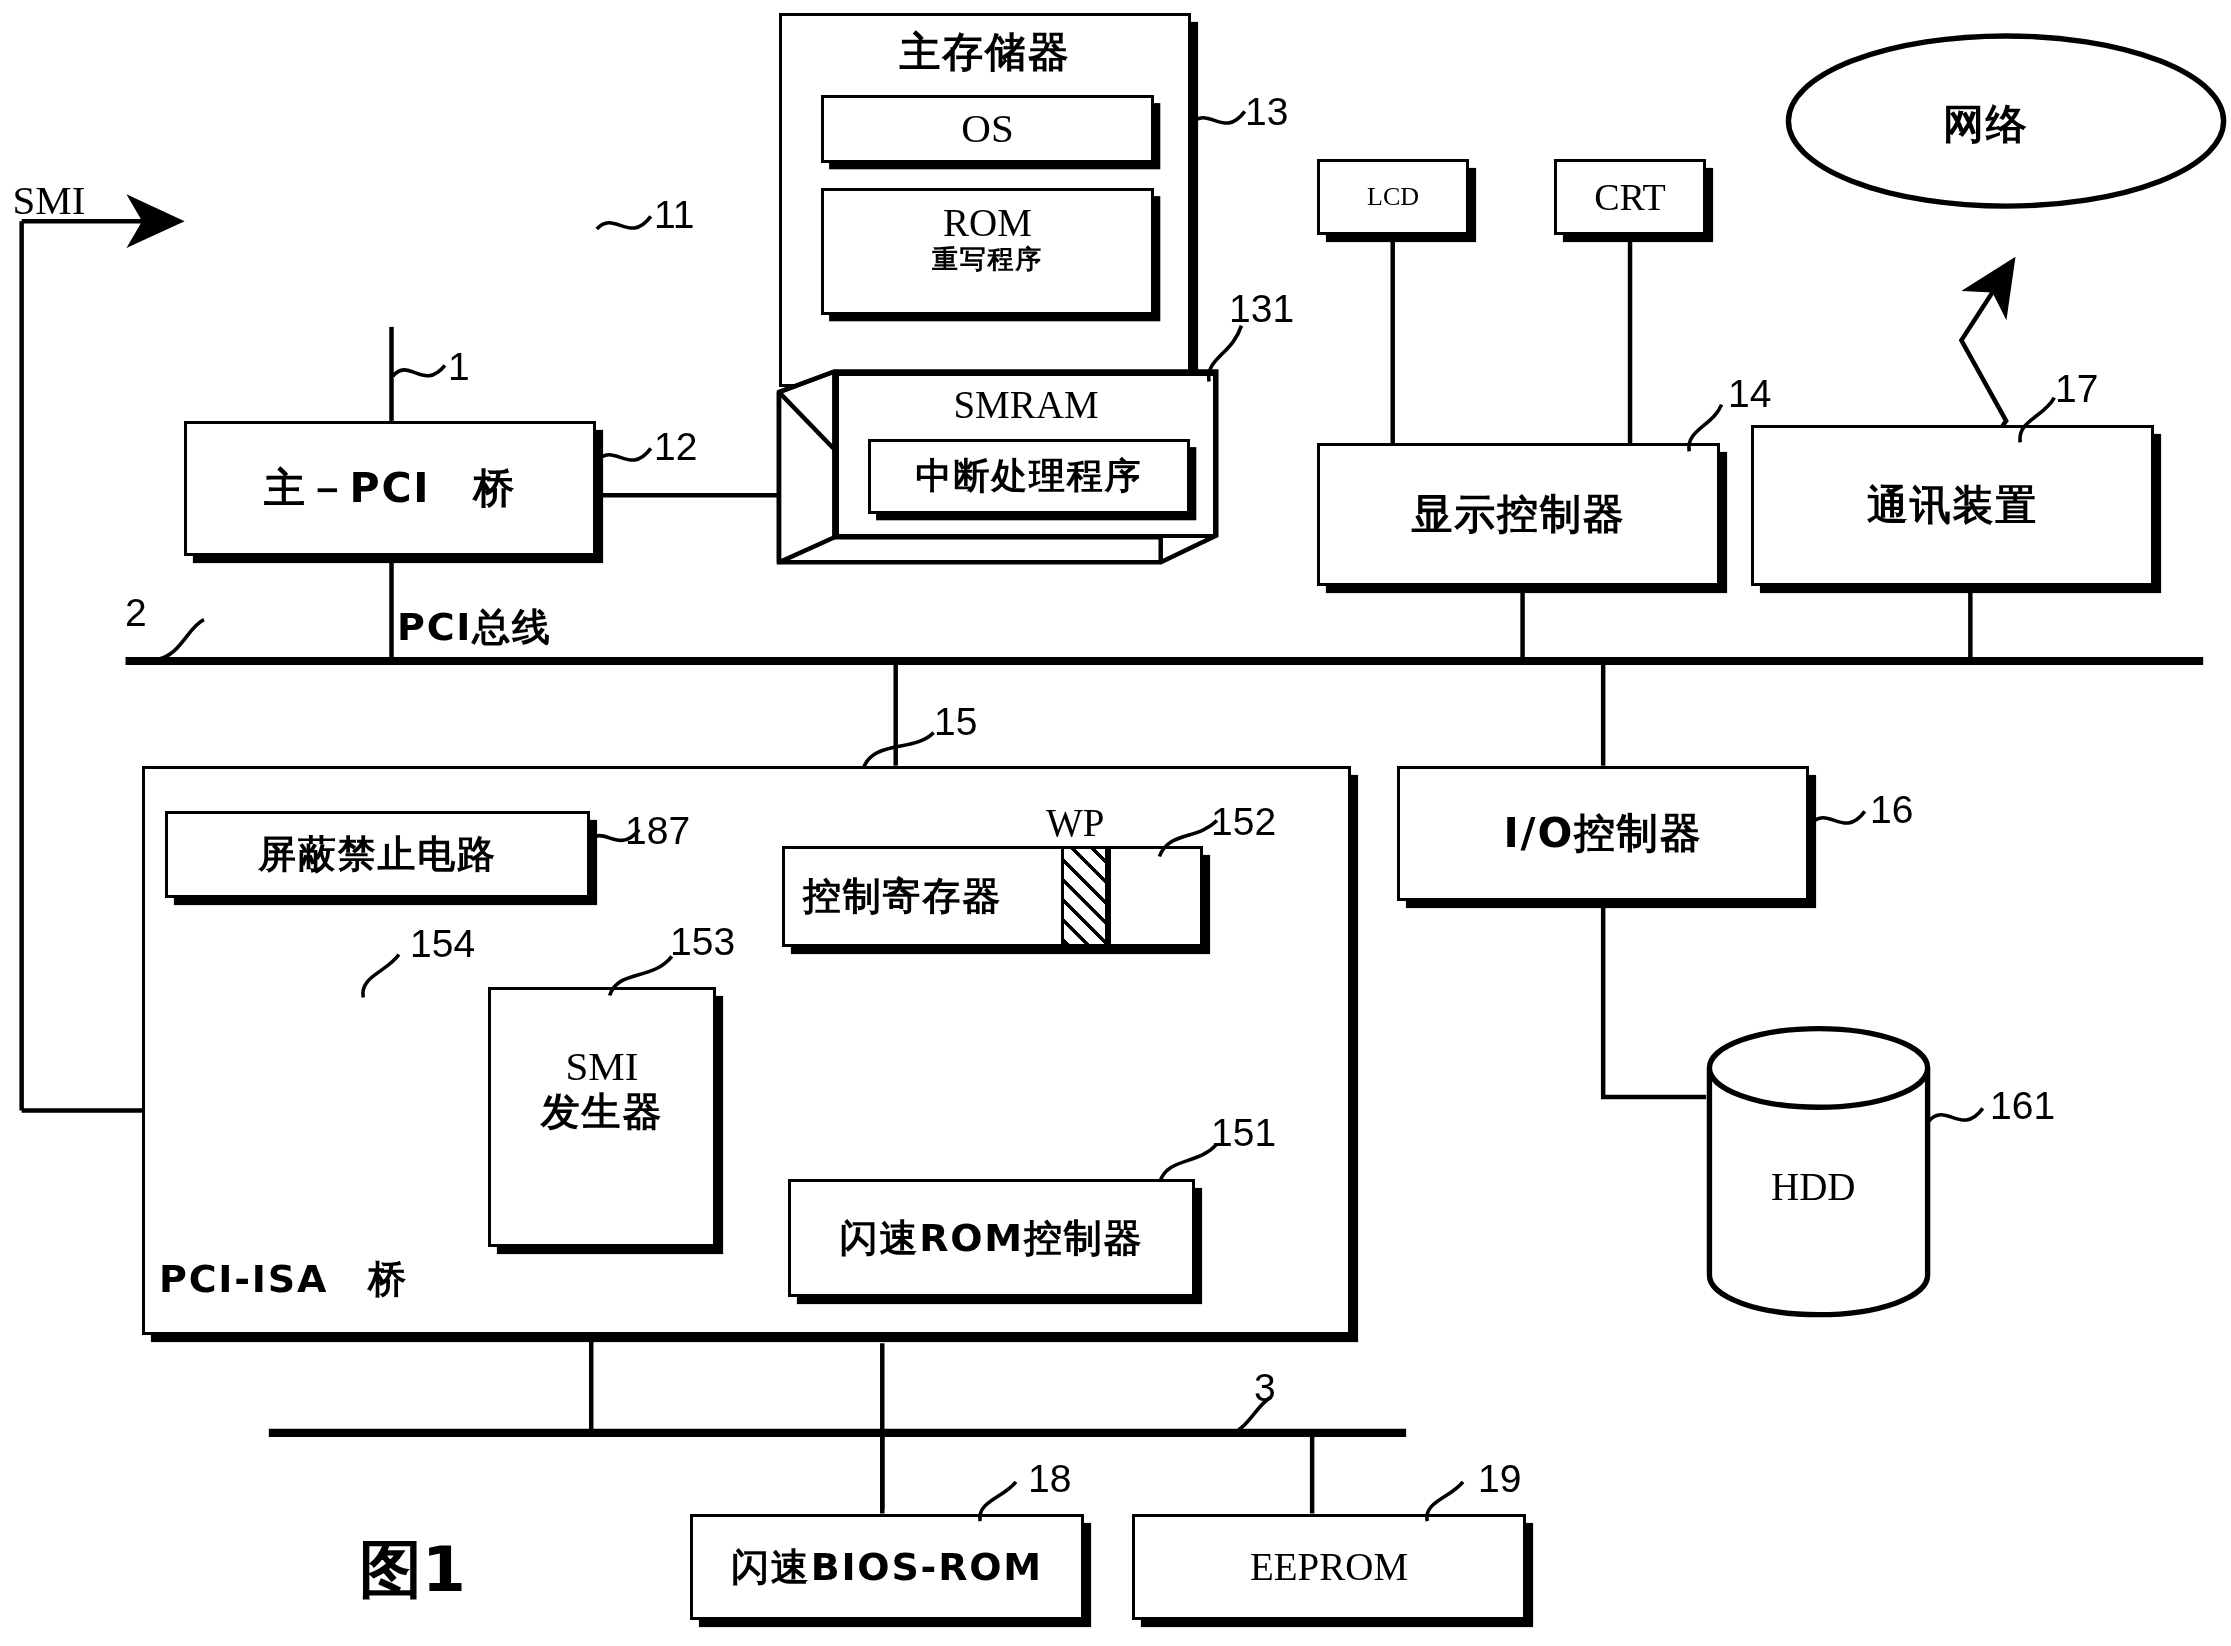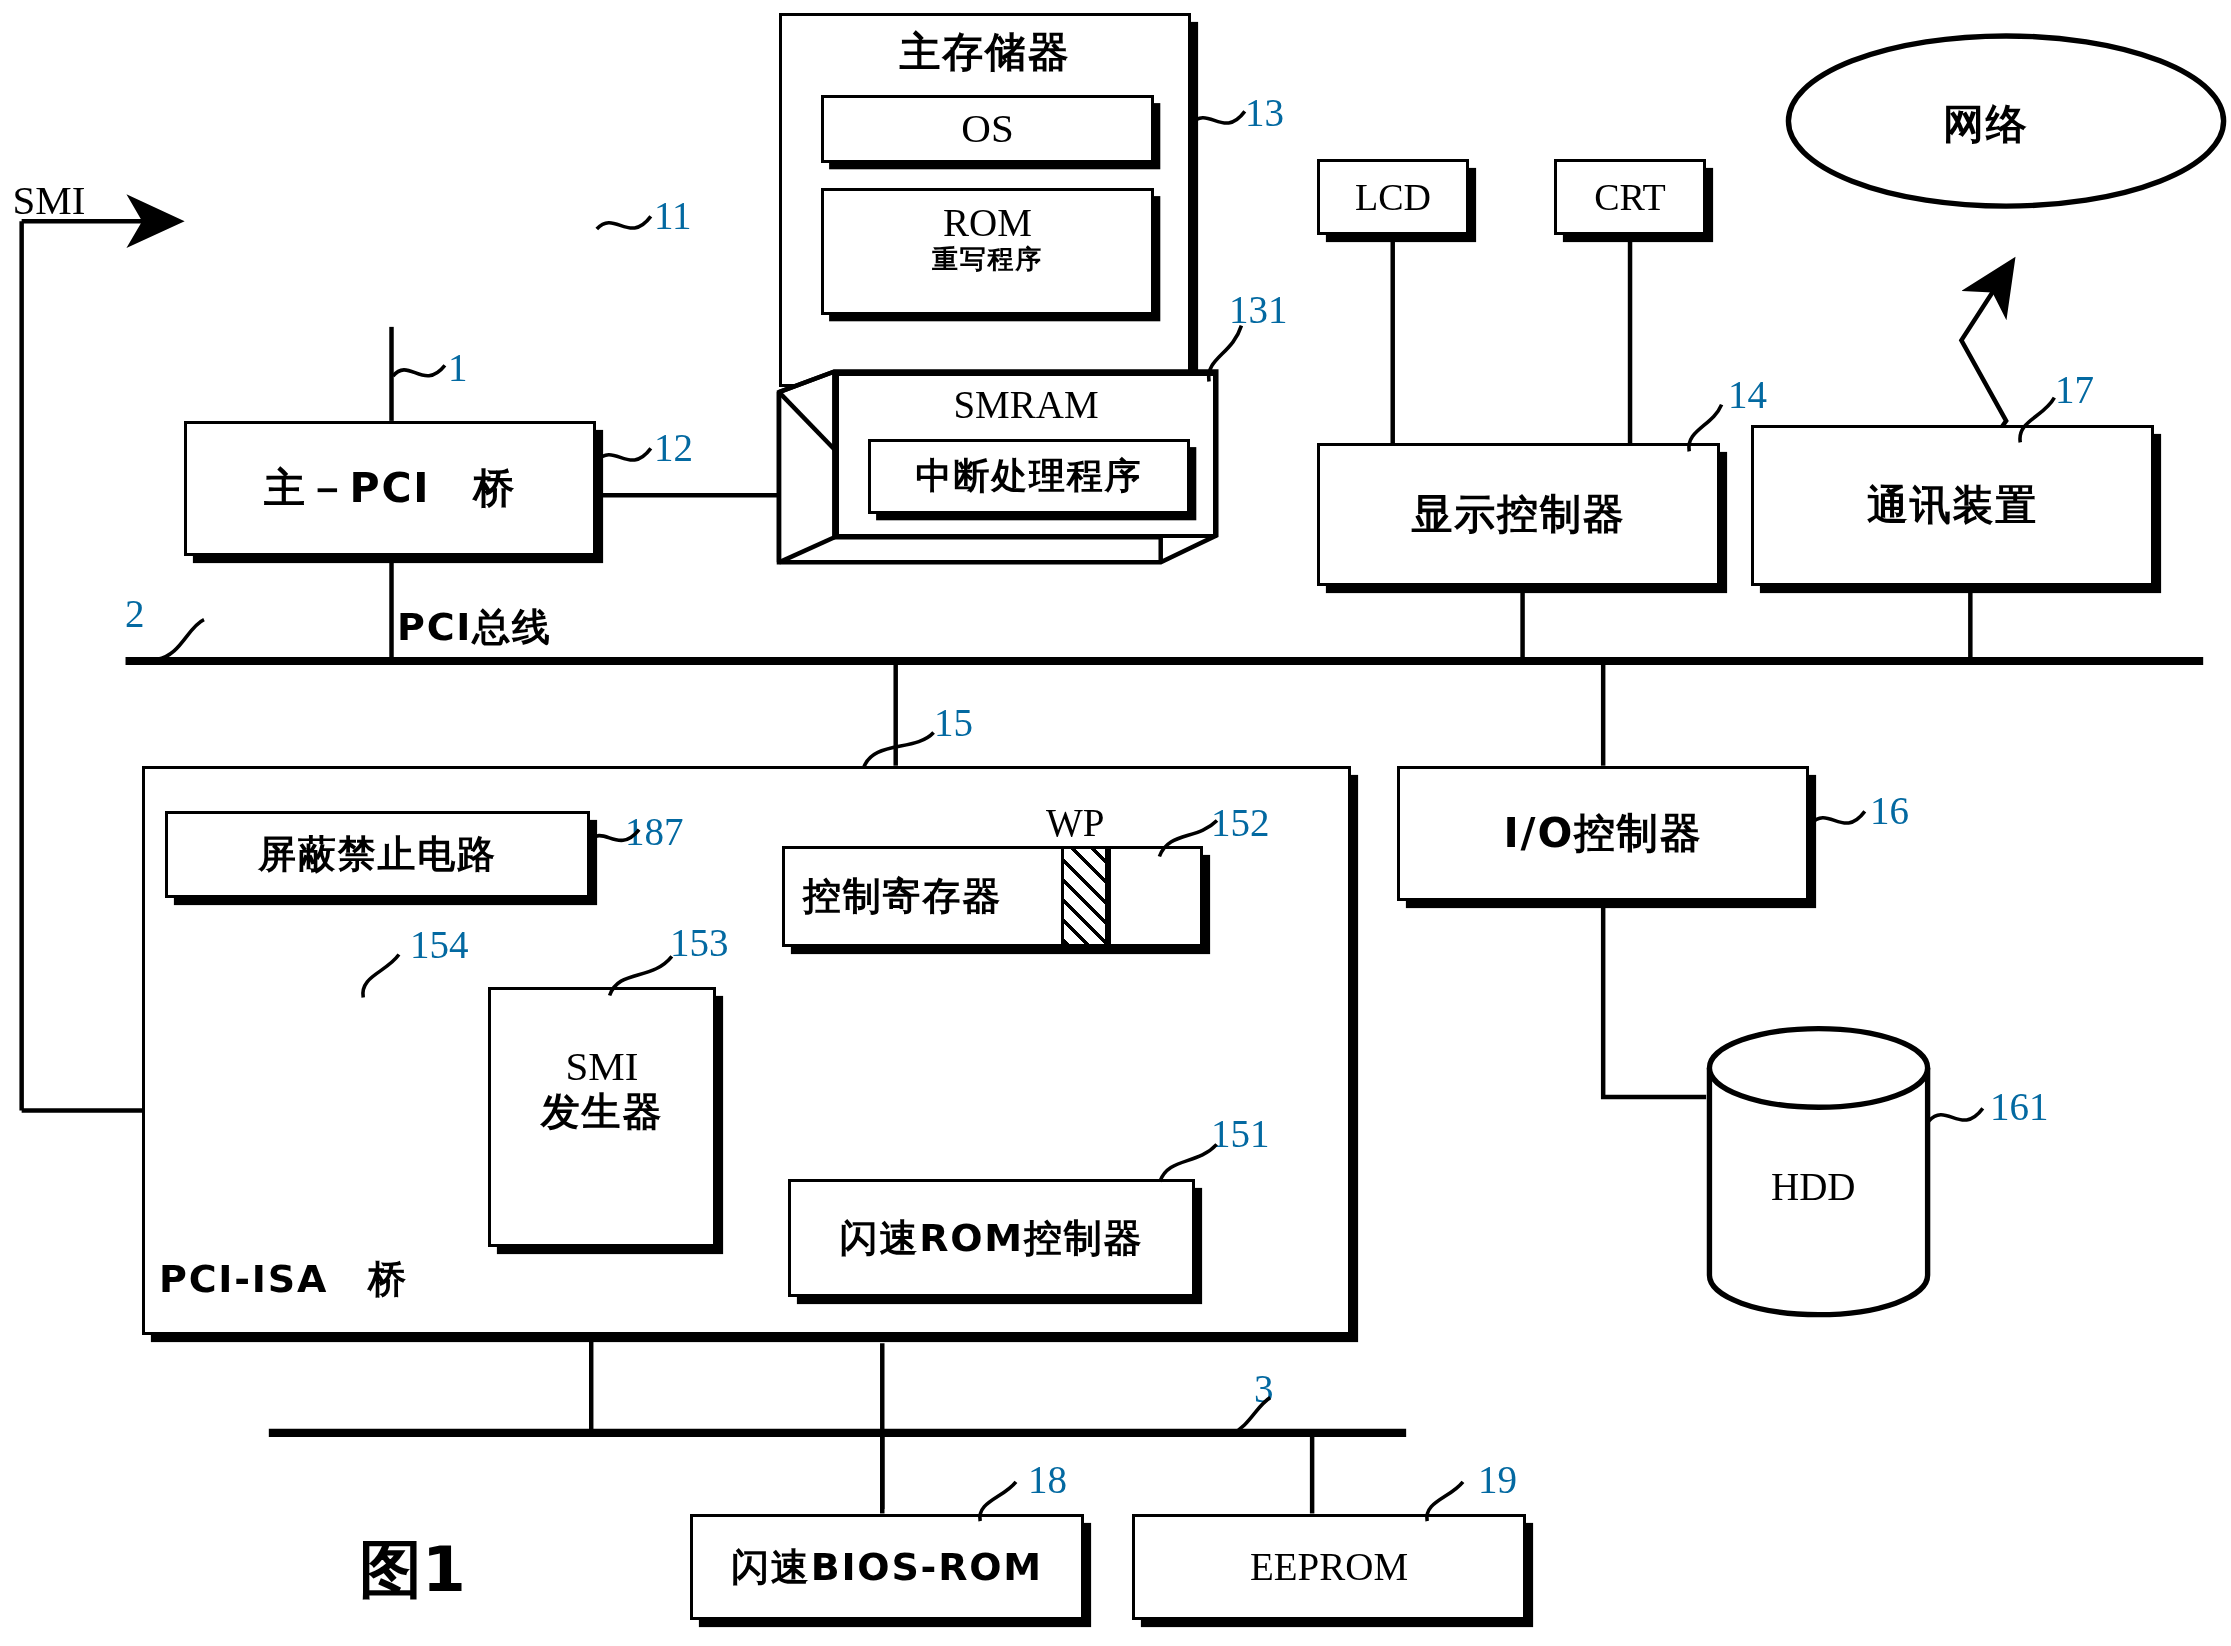--- a/index.html
+++ b/index.html
@@ -7,21 +7,21 @@
   #stage{position:relative;width:2232px;height:1646px;background:#fff;overflow:hidden;}
   #svg{position:absolute;left:0;top:0;width:2232px;height:1646px;}
   .node{position:absolute;box-sizing:border-box;background:#fff;
         border:3.6px solid #000;box-shadow:8px 8px 0 -0.9px #000;
         display:flex;align-items:center;justify-content:center;text-align:center;
         line-height:1.12;color:#000;}
   .node.flat{box-shadow:none;}
   .lbl{position:absolute;color:#000;white-space:nowrap;}
   .cjk{font-family:"DejaVu Sans", sans-serif;font-weight:600;letter-spacing:1.8px;}
   .lat{font-family:"Liberation Serif", serif;}
-  .refnum{font-family:Liberation Serif, serif;font-size:39px;color:#0369a1;text-align:right;}
+  .refnum{font-family:Liberation Sans, sans-serif;font-size:39px;color:#000000;text-align:right;}
   .hatch{position:absolute;box-sizing:border-box;border:3.6px solid #000;
          background:repeating-linear-gradient(45deg,#000 0 3.6px,#fff 3.6px 14.3px);}
   .cell{position:absolute;box-sizing:border-box;border:3.6px solid #000;background:#fff;}
 </style>
 </head>
 <body>
 
 <div id="stage">
 
   <svg id="svg" viewBox="0 0 2492 1838">
@@ -134,21 +134,21 @@
     <div class="node flat" style="position:absolute;left:29px;top:63px;width:322px;height:75px;border-width:3.6px;box-shadow:7.2px 7.2px 0 -0.9px #000;">
       <span class="cjk" style="font-size:36px;">中断处理程序</span>
     </div>
   </div>
   <div class="lbl refnum" style="left:1229px;top:287px;">131</div>
   <svg style="position:absolute;left:1200px;top:322px;width:72px;height:63px;" viewBox="0 0 80 70" width="72" height="63">
     <path d="M10,66 C6,40 36,36 46,4" stroke="#000" stroke-width="4" fill="none"></path>
   </svg>
 
   <div class="node" style="left:1317px;top:159px;width:152px;height:76px;">
-    <span class="lat" style="font-size:38px;">LCD</span>
+    <span class="lat" style="font-size:26px;">LCD</span>
   </div>
   <div class="node" style="left:1554px;top:159px;width:152px;height:76px;">
     <span class="lat" style="font-size:38px;">CRT</span>
   </div>
 
   <div class="node" style="left:1317px;top:443px;width:403px;height:143px;">
     <span class="cjk" style="font-size:41px;">显示控制器</span>
   </div>
   <div class="lbl refnum" style="left:1728px;top:372px;">14</div>
   <svg style="position:absolute;left:1682px;top:401px;width:63px;height:54px;" viewBox="0 0 70 60" width="63" height="54">

